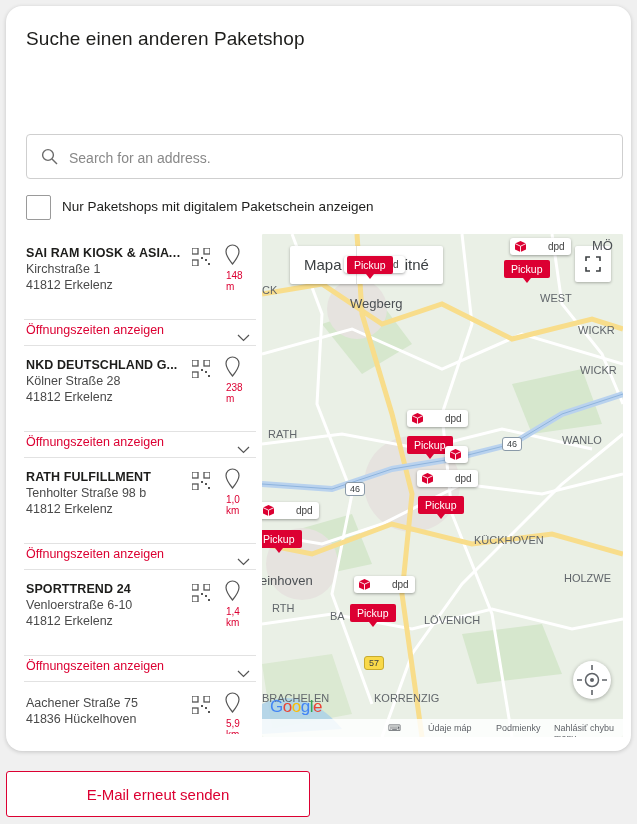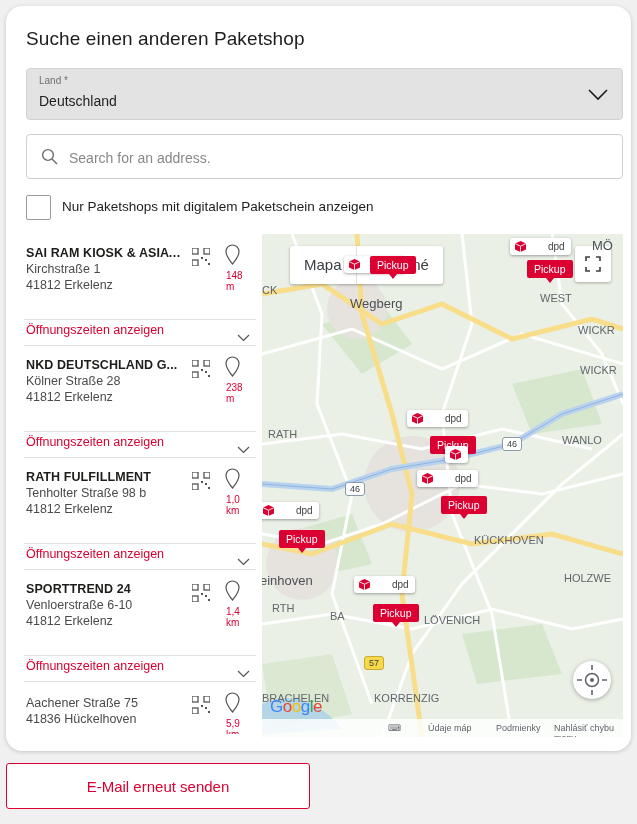--- a/index.html
+++ b/index.html
@@ -263,21 +263,20 @@
     white-space: nowrap;
   }
   .pickup-tag {
     position: absolute;
     background: #dc0032;
     color: #fff;
     font-size: 10.5px;
     padding: 3px 7px;
     border-radius: 2px;
     white-space: nowrap;
-    margin-left: 23px;
   }
   .pickup-tag::after {
     content: "";
     position: absolute;
     left: 50%;
     margin-left: -4px;
     bottom: -5px;
     border-left: 4px solid transparent;
     border-right: 4px solid transparent;
     border-top: 5px solid #dc0032;
@@ -326,20 +325,21 @@
   .btn {
     position: absolute;
     height: 46px;
     border-radius: 3px;
     font-size: 15px;
     display: flex;
     align-items: center;
     justify-content: center;
     box-sizing: border-box;
     cursor: pointer;
+    margin-top: 8px;
   }
   .btn-secondary {
     left: 6px;
     top: 763px;
     width: 304px;
     background: #fff;
     border: 1px solid #dc0032;
     color: #dc0032;
   }
   .btn-primary {
@@ -352,29 +352,20 @@
   }
 </style>
 </head>
 <body>
 
 <div id="root">
   <div class="card">
 
     <div class="title">Suche einen anderen Paketshop</div>
 
-    <div class="country-select">
-      <div class="country-label">Land *</div>
-      <div class="country-value">Deutschland</div>
-      <span class="chevron-big">
-        <svg width="20" height="12" viewBox="0 0 20 12">
-            <path d="M1 1 L10 10 L19 1" fill="none" stroke="#1d1d1b" stroke-width="1.6"></path>
-          </svg>
-      </span>
-    </div>
 
     <div class="search-box">
       <span class="search-icon">
         <svg width="17" height="17" viewBox="0 0 17 17">
             <circle cx="7" cy="7" r="5.4" fill="none" stroke="#6b6b6b" stroke-width="1.4"></circle>
             <line x1="11" y1="11" x2="16" y2="16" stroke="#6b6b6b" stroke-width="1.4"></line>
           </svg>
       </span>
       <input class="search-input" type="text" placeholder="Search for an address." style="">
     </div>

